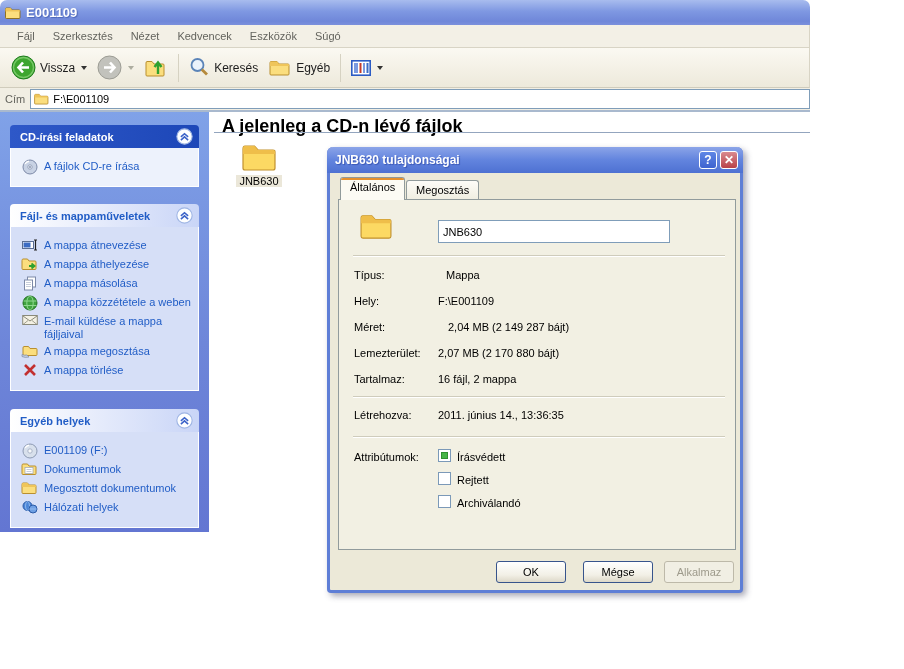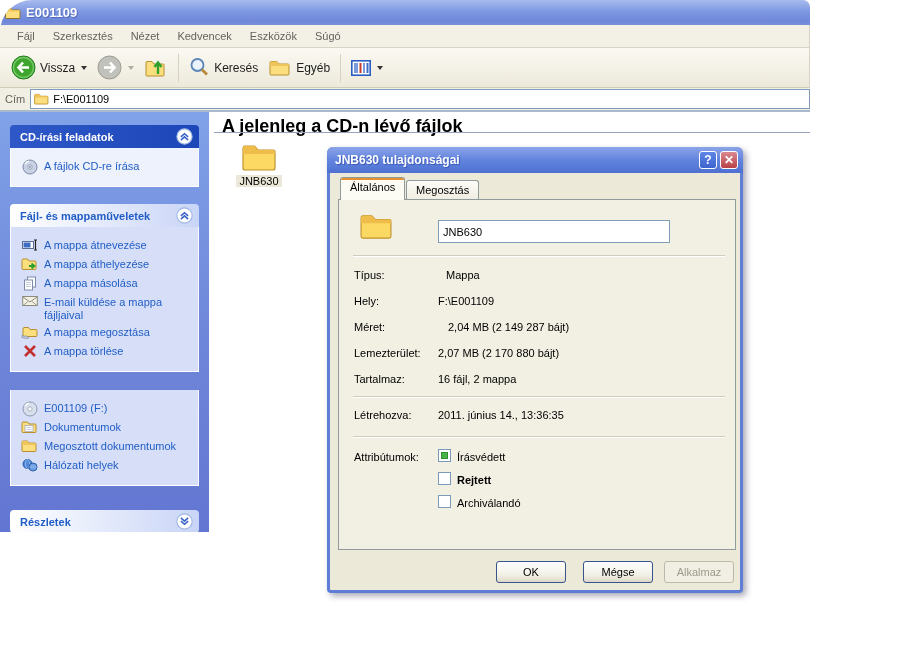--- a/index.html
+++ b/index.html
@@ -1,17 +1,17 @@
 <!DOCTYPE html>
 <html><head>
 <meta charset="utf-8">
 <style>
   * { margin:0; padding:0; box-sizing:border-box; }
   body { background:#fff; }
-  .screen{position:relative;width:904px;height:669px;background:#fff;font-family:"Liberation Sans",sans-serif;overflow:hidden;border-radius:32px;}
+  .screen{position:relative;width:904px;height:669px;background:#fff;font-family:"Liberation Sans",sans-serif;overflow:hidden;}
 
   
   .titlebar{position:absolute;left:0;top:0;width:810px;height:25px;
     background:linear-gradient(180deg,#A8BCEE 0%,#7F98E2 45%,#6F87D9 85%,#7B90DC 100%);
     border-radius:7px 7px 0 0;display:flex;align-items:center;gap:5px;padding-left:5px;}
   .titlebar .ttl{color:#fff;font-weight:bold;font-size:13px;text-shadow:1px 1px 1px #4C66B8;}
   .menubar{position:absolute;left:0;top:25px;width:810px;height:23px;background:#F3F0E6;
     border-bottom:1px solid #D8D4C5;border-right:1px solid #D8D4C5;display:flex;align-items:center;padding-left:8px;}
   .menu-item{padding:0 9px;font-size:11px;color:#63635D;}
   .toolbar{position:absolute;left:0;top:48px;width:810px;height:40px;
@@ -241,20 +241,30 @@
             <svg width="14" height="15" viewBox="0 0 14 15">
                 <rect x="4.5" y="1" width="8" height="10" fill="#FFF" stroke="#7D8AA8"></rect>
                 <rect x="1.5" y="4" width="8" height="10" fill="#FFF" stroke="#7D8AA8"></rect>
                 <path d="M3,6.5 h5 M3,8.5 h5 M3,10.5 h5" stroke="#B8C0D0" stroke-width="0.8"></path>
               </svg>
           </span>
           <span class="tlabel">A mappa másolása</span>
         </div>
         <div class="task-item">
           <span class="ticon">
+            <svg width="16" height="16" viewBox="0 0 16 16">
+                <circle cx="8" cy="8" r="7" fill="#3FA33F" stroke="#227022"></circle>
+                <ellipse cx="8" cy="8" rx="3.2" ry="7" fill="none" stroke="#8FD78F" stroke-width="1"></ellipse>
+                <path d="M1.5,6 h13 M1.5,10.5 h13" stroke="#8FD78F" stroke-width="1"></path>
+              </svg>
+          </span>
+          <span class="tlabel">A mappa közzététele a weben</span>
+        </div>
+        <div class="task-item">
+          <span class="ticon">
             <svg width="16" height="12" viewBox="0 0 16 12">
                 <rect x="0.7" y="1.5" width="14.6" height="9" fill="#F4F1E4" stroke="#8A8A7A"></rect>
                 <path d="M1,2 L8,7 L15,2" fill="none" stroke="#8A8A7A"></path>
                 <path d="M1,10.5 L6,6.5 M15,10.5 L10,6.5" fill="none" stroke="#8A8A7A" stroke-width="0.8"></path>
               </svg>
           </span>
           <span class="tlabel">E-mail küldése a mappa fájljaival</span>
         </div>
         <div class="task-item">
           <span class="ticon">
@@ -270,20 +280,29 @@
             <svg width="14" height="14" viewBox="0 0 14 14">
                 <path d="M2,2 L12,12 M12,2 L2,12" stroke="#C23030" stroke-width="2.6"></path>
               </svg>
           </span>
           <span class="tlabel">A mappa törlése</span>
         </div>
       </div>
     </div>
 
     <div class="panel" style="margin-top:18px;">
+      <div class="panel-hdr white">
+        <span class="panel-title">Egyéb helyek</span>
+        <span>
+          <svg width="17" height="17" viewBox="0 0 16 16">
+              <circle cx="8" cy="8" r="7.2" fill="#FDFEFF" stroke="#9DB4E4"></circle>
+              <path d="M4.6,8.4 L8,5.4 L11.4,8.4 M4.6,11.4 L8,8.4 L11.4,11.4" stroke="#3A62C8" stroke-width="1.5" fill="none"></path>
+            </svg>
+        </span>
+      </div>
       <div class="panel-body">
         <div class="task-item">
           <span class="ticon">
             <svg width="16" height="16" viewBox="0 0 16 16">
                 <circle cx="8" cy="8" r="7" fill="#D8E0EC" stroke="#8D9AB3"></circle>
                 <path d="M3,5 A6,6 0 0 1 7,2.2" stroke="#FFF" fill="none" stroke-width="1.4"></path>
                 <circle cx="8" cy="8" r="2.2" fill="#F6F8FB" stroke="#AAB4C8"></circle>
               </svg>
           </span>
           <span class="tlabel">E001109 (F:)</span>
@@ -388,21 +407,21 @@
       <div class="psep" style="top:236px;"></div>
 
       <span class="prow" style="left:15px;top:251px;">Attribútumok:</span>
 
       <div class="chk" style="left:99px;top:249px;">
           <span class="fill"></span>
         </div>
       <span class="chk-label" style="left:118px;top:251px;">Írásvédett</span>
 
       <div class="chk" style="left:99px;top:272px;"></div>
-      <span class="chk-label" style="left:118px;top:274px;font-weight:bold;">Rejtett</span>
+      <span class="chk-label" style="left:118px;top:274px;">Rejtett</span>
 
       <div class="chk" style="left:99px;top:295px;"></div>
       <span class="chk-label" style="left:118px;top:297px;">Archiválandó</span>
     </div>
 
     <button class="btn" style="left:166px;top:414px;">OK</button>
     <button class="btn" style="left:253px;top:414px;">Mégse</button>
     <button class="btn disabled" style="left:334px;top:414px;">Alkalmaz</button>
   </div>
 

